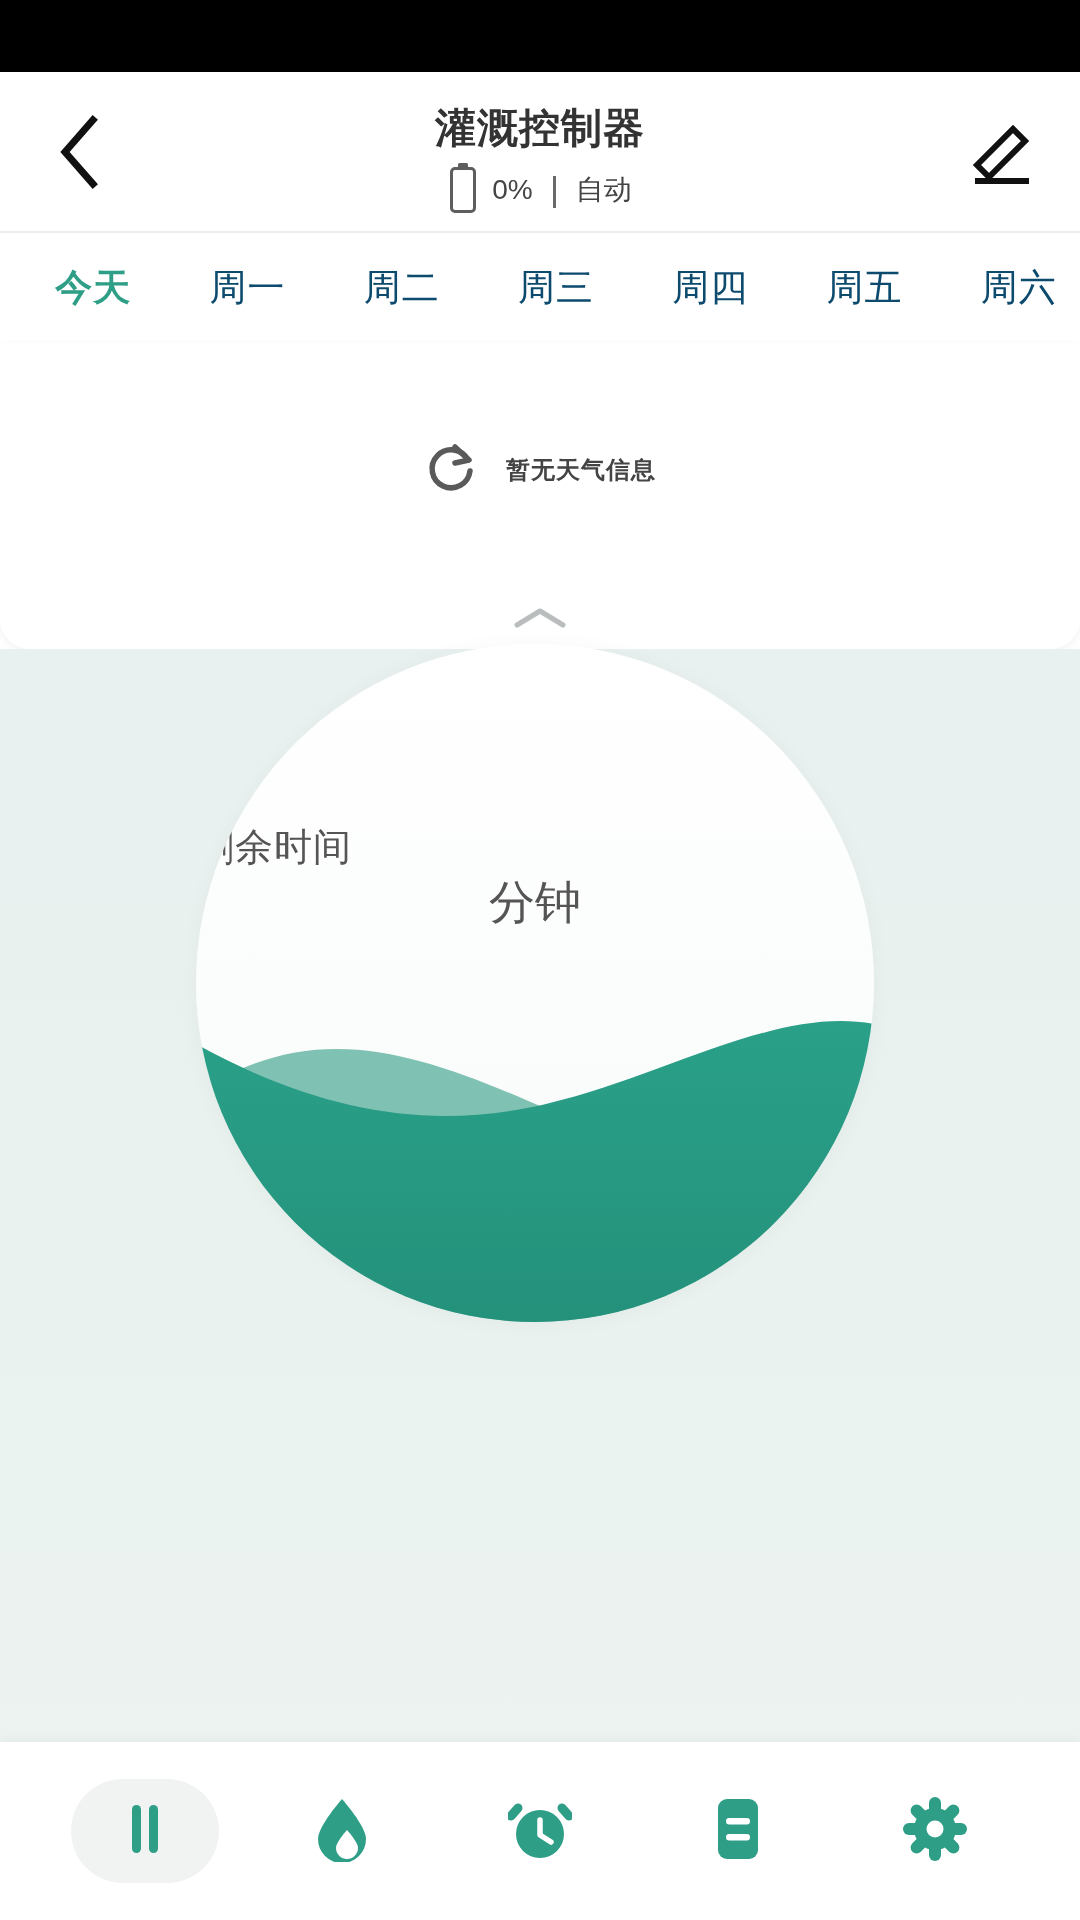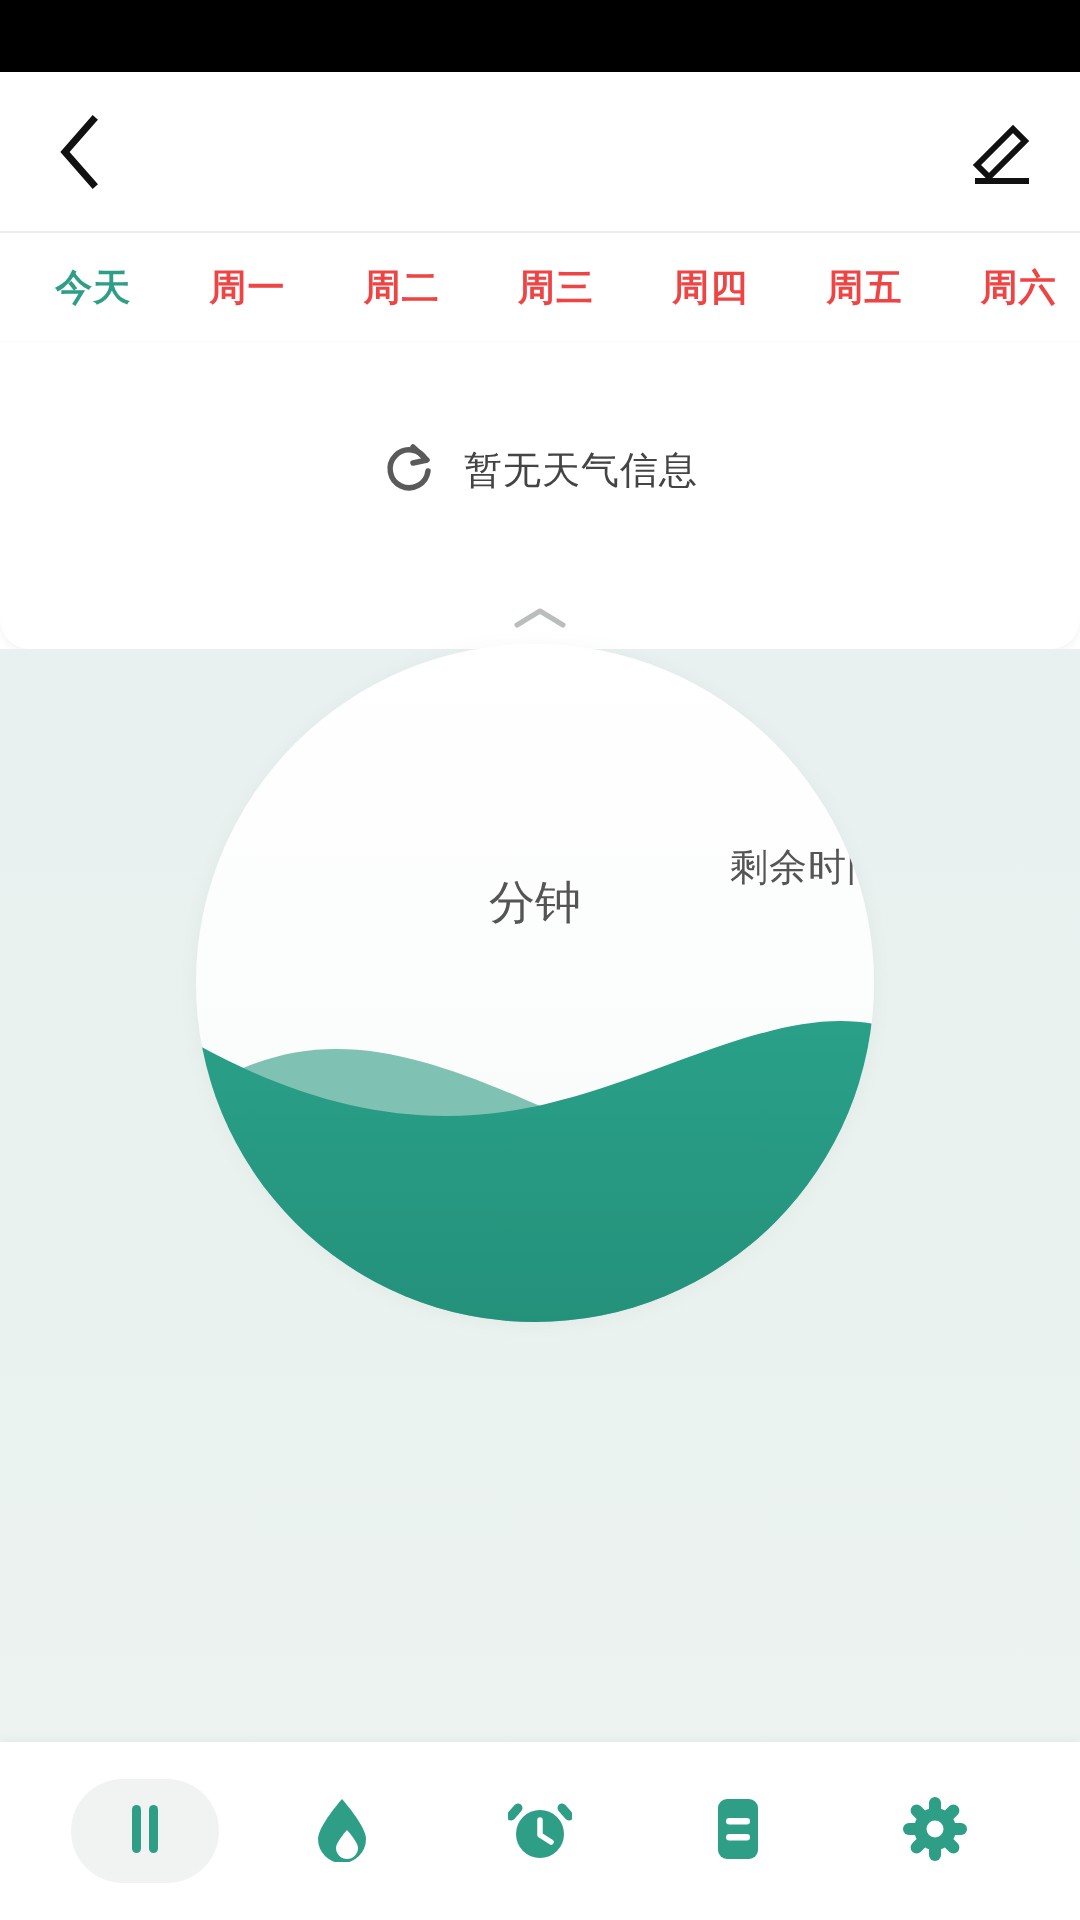--- a/index.html
+++ b/index.html
@@ -111,25 +111,24 @@
     width: 1080px;
     height: 110px;
     background: #ffffff;
     display: flex;
     align-items: center;
   }
   .day-tab {
     flex: 1 1 0;
     text-align: center;
     font-size: 37px;
-    color: #ef4444;
+    color: #0c4a6e;
     line-height: 48px;
     letter-spacing: 1px;
     white-space: nowrap;
-    font-weight: bold;
   }
   .day-tab.active {
     color: #2e9e86;
     font-weight: bold;
   }
 
   
   .weather-panel {
     position: absolute;
     top: 343px; left: 0;
@@ -144,24 +143,25 @@
   .weather-row {
     position: absolute;
     top: 95px; left: 0;
     width: 1080px;
     display: flex;
     align-items: center;
     justify-content: center;
     gap: 26px;
   }
   .weather-text {
-    font-size: 38px;
+    font-size: 24px;
     color: #444444;
     line-height: 52px;
     letter-spacing: 1px;
+    font-weight: bold;
   }
   .collapse-chevron {
     position: absolute;
     bottom: 12px; left: 0;
     width: 1080px;
     display: flex;
     justify-content: center;
   }
 
   
@@ -189,27 +189,26 @@
     position: absolute;
     left: 0;
     width: 678px;
     height: 340px;
   }
   .wave-back { bottom: 0; }
   .wave-front { bottom: 0; }
 
   .gauge-label {
     position: absolute;
-    left: 12px; top: 178px;
+    left: 0; top: 178px;
     width: 678px;
-    text-align: right;
+    text-align: left;
     font-size: 38px;
     color: #555555;
     letter-spacing: 1px;
-    margin-top: 20px;
   }
   .gauge-value-row {
     position: absolute;
     left: 0; top: 232px;
     width: 678px;
     display: flex;
     align-items: baseline;
     justify-content: center;
   }
   .gauge-value {
@@ -280,20 +279,34 @@
   <div class="header-block">
 
     <div class="back-btn">
       <span>
         <svg width="46" height="76" viewBox="0 0 46 76">
           <path d="M38 6 L10 38 L38 70" fill="none" stroke="#111" stroke-width="7" stroke-linecap="square" stroke-linejoin="miter"></path>
         </svg>
       </span>
     </div>
 
+    <div class="title-wrap">
+      <div class="app-title">灌溉控制器</div>
+      <div class="subtitle-row">
+        <span class="battery-icon">
+          <svg width="30" height="52" viewBox="0 0 30 52">
+            <rect x="10" y="1" width="10" height="5" rx="1.5" fill="#5e5e5e"></rect>
+            <rect x="3.5" y="6.5" width="23" height="43" rx="3.5" fill="none" stroke="#5e5e5e" stroke-width="3"></rect>
+          </svg>
+        </span>
+        <span class="battery-pct">0%</span>
+        <span class="sub-sep"></span>
+        <span class="sub-mode">自动</span>
+      </div>
+    </div>
 
     <div class="edit-btn">
       <span>
         <svg width="66" height="66" viewBox="0 0 66 66">
           <path d="M8 46 L44 10 L56 22 L20 58 Z" fill="none" stroke="#111" stroke-width="6" stroke-linejoin="miter"></path>
           <path d="M6 62 L60 62" stroke="#111" stroke-width="6" stroke-linecap="butt"></path>
         </svg>
       </span>
     </div>
   </div>

